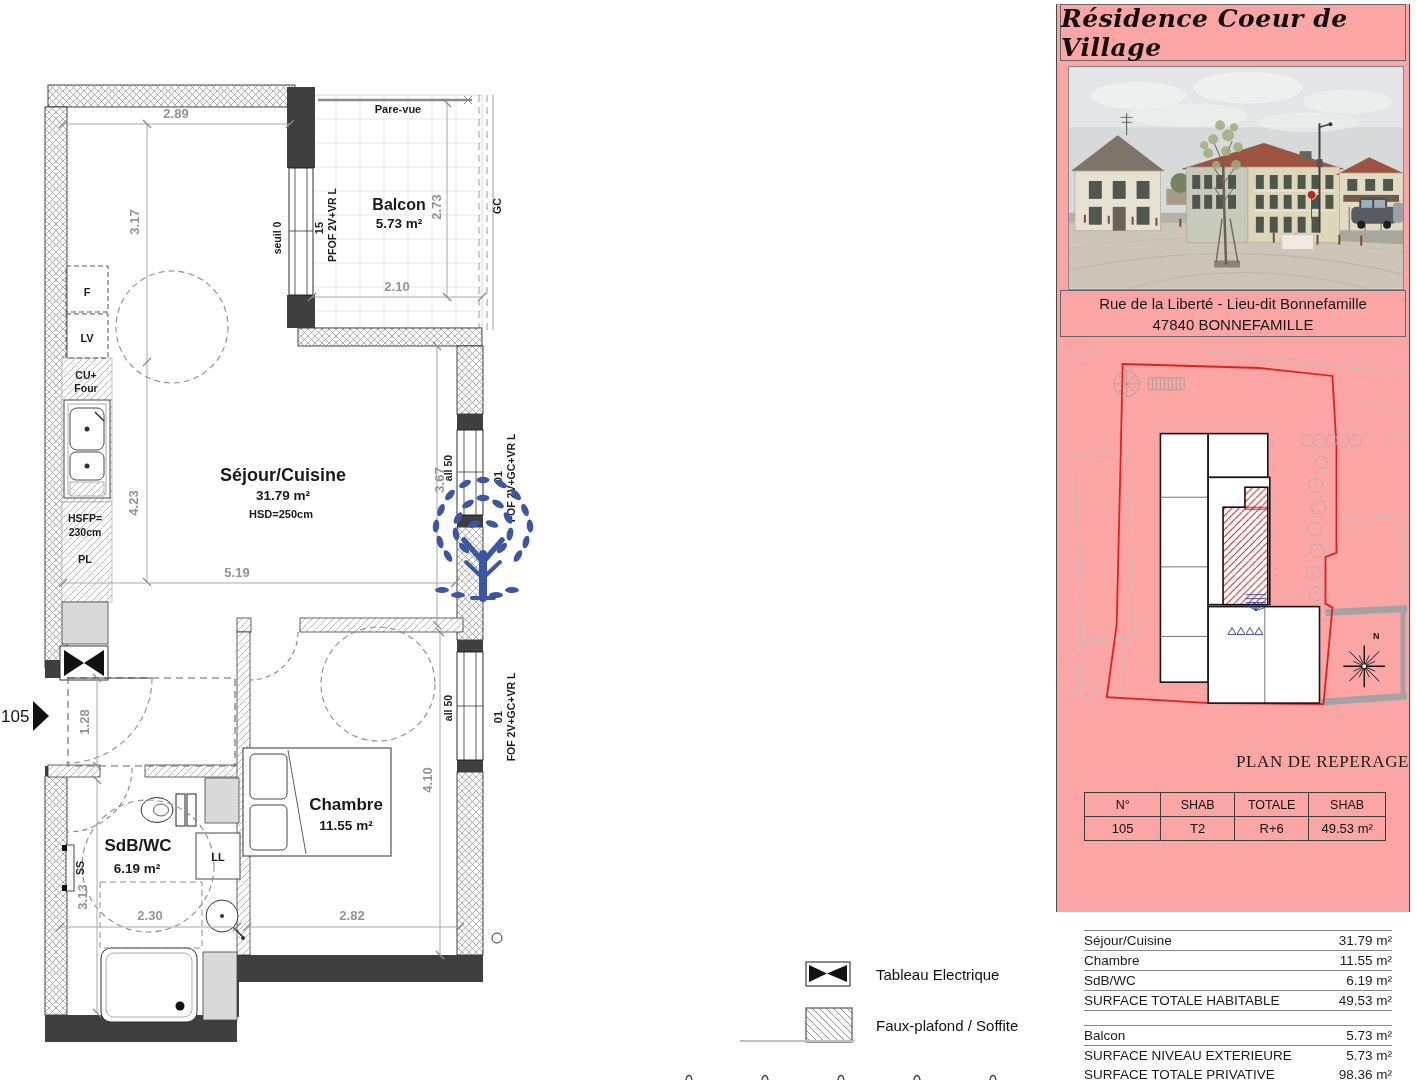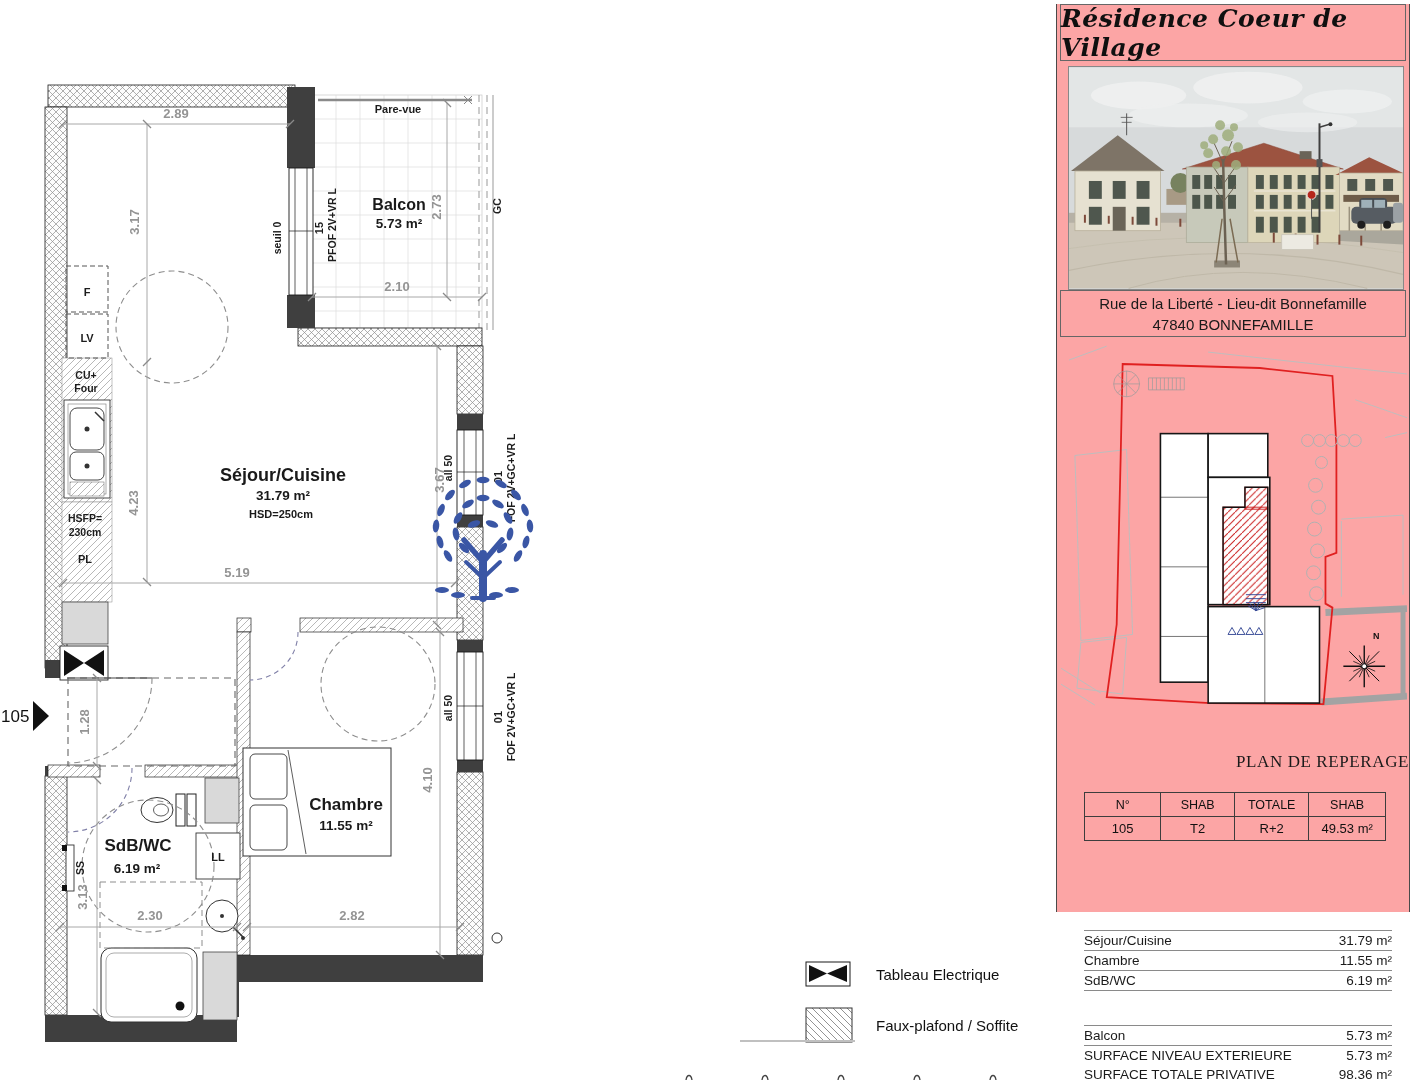--- a/index.html
+++ b/index.html
@@ -496,39 +496,43 @@
     <tbody>
         <tr>
       <th style="width:77px">N°</th>
       <th style="width:74px">SHAB</th>
       <th style="width:74px">TOTALE</th>
       <th style="width:77px">SHAB</th>
     </tr>
     <tr>
       <td>105</td>
       <td>T2</td>
-      <td>R+2</td>
+      <td>R+6</td>
       <td>49.53 m²</td>
     </tr>
   </tbody>
     </table>
 
   <div class="surf surf1">
     <div class="srow">
       <span>Séjour/Cuisine</span>
       <span class="sv">31.79 m²</span>
     </div>
     <div class="srow">
       <span>Chambre</span>
       <span class="sv">11.55 m²</span>
     </div>
     <div class="srow">
       <span>SdB/WC</span>
       <span class="sv">6.19 m²</span>
     </div>
+    <div class="srow">
+      <span>SURFACE TOTALE HABITABLE</span>
+      <span class="sv">49.53 m²</span>
+    </div>
   </div>
 
   <div class="surf surf2">
     <div class="srow">
       <span>Balcon</span>
       <span class="sv">5.73 m²</span>
     </div>
     <div class="srow">
       <span>SURFACE NIVEAU EXTERIEURE</span>
       <span class="sv">5.73 m²</span>

